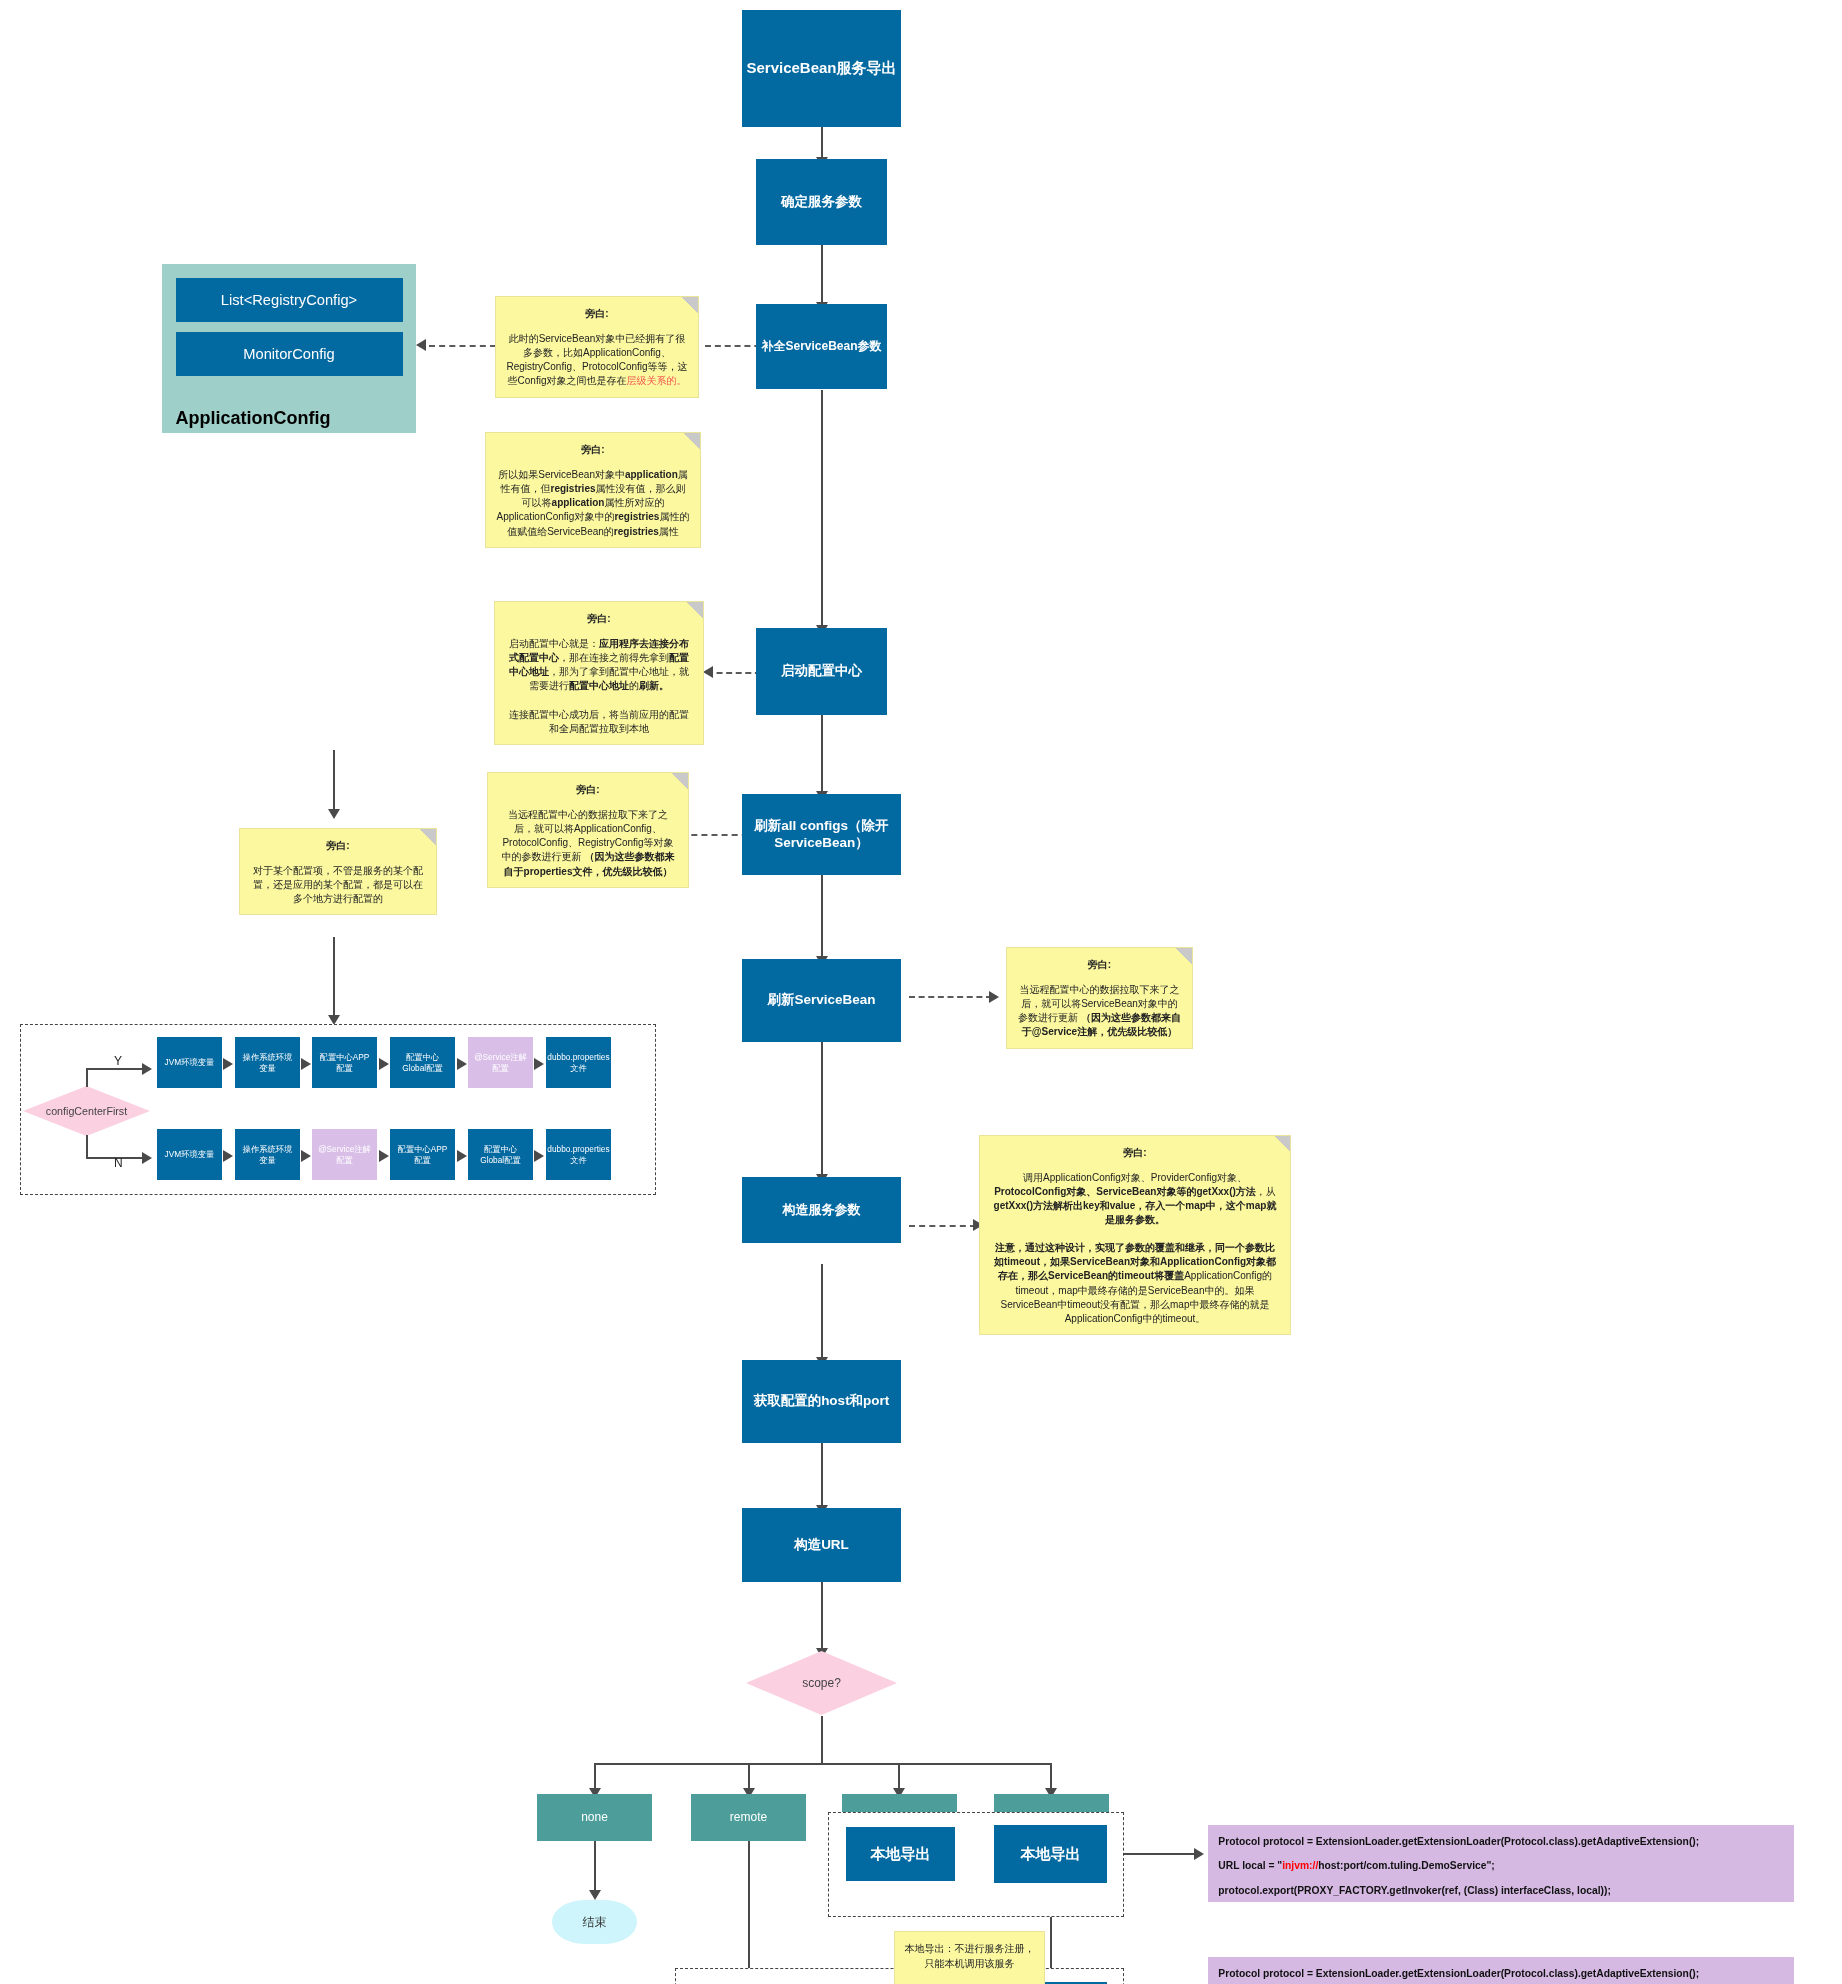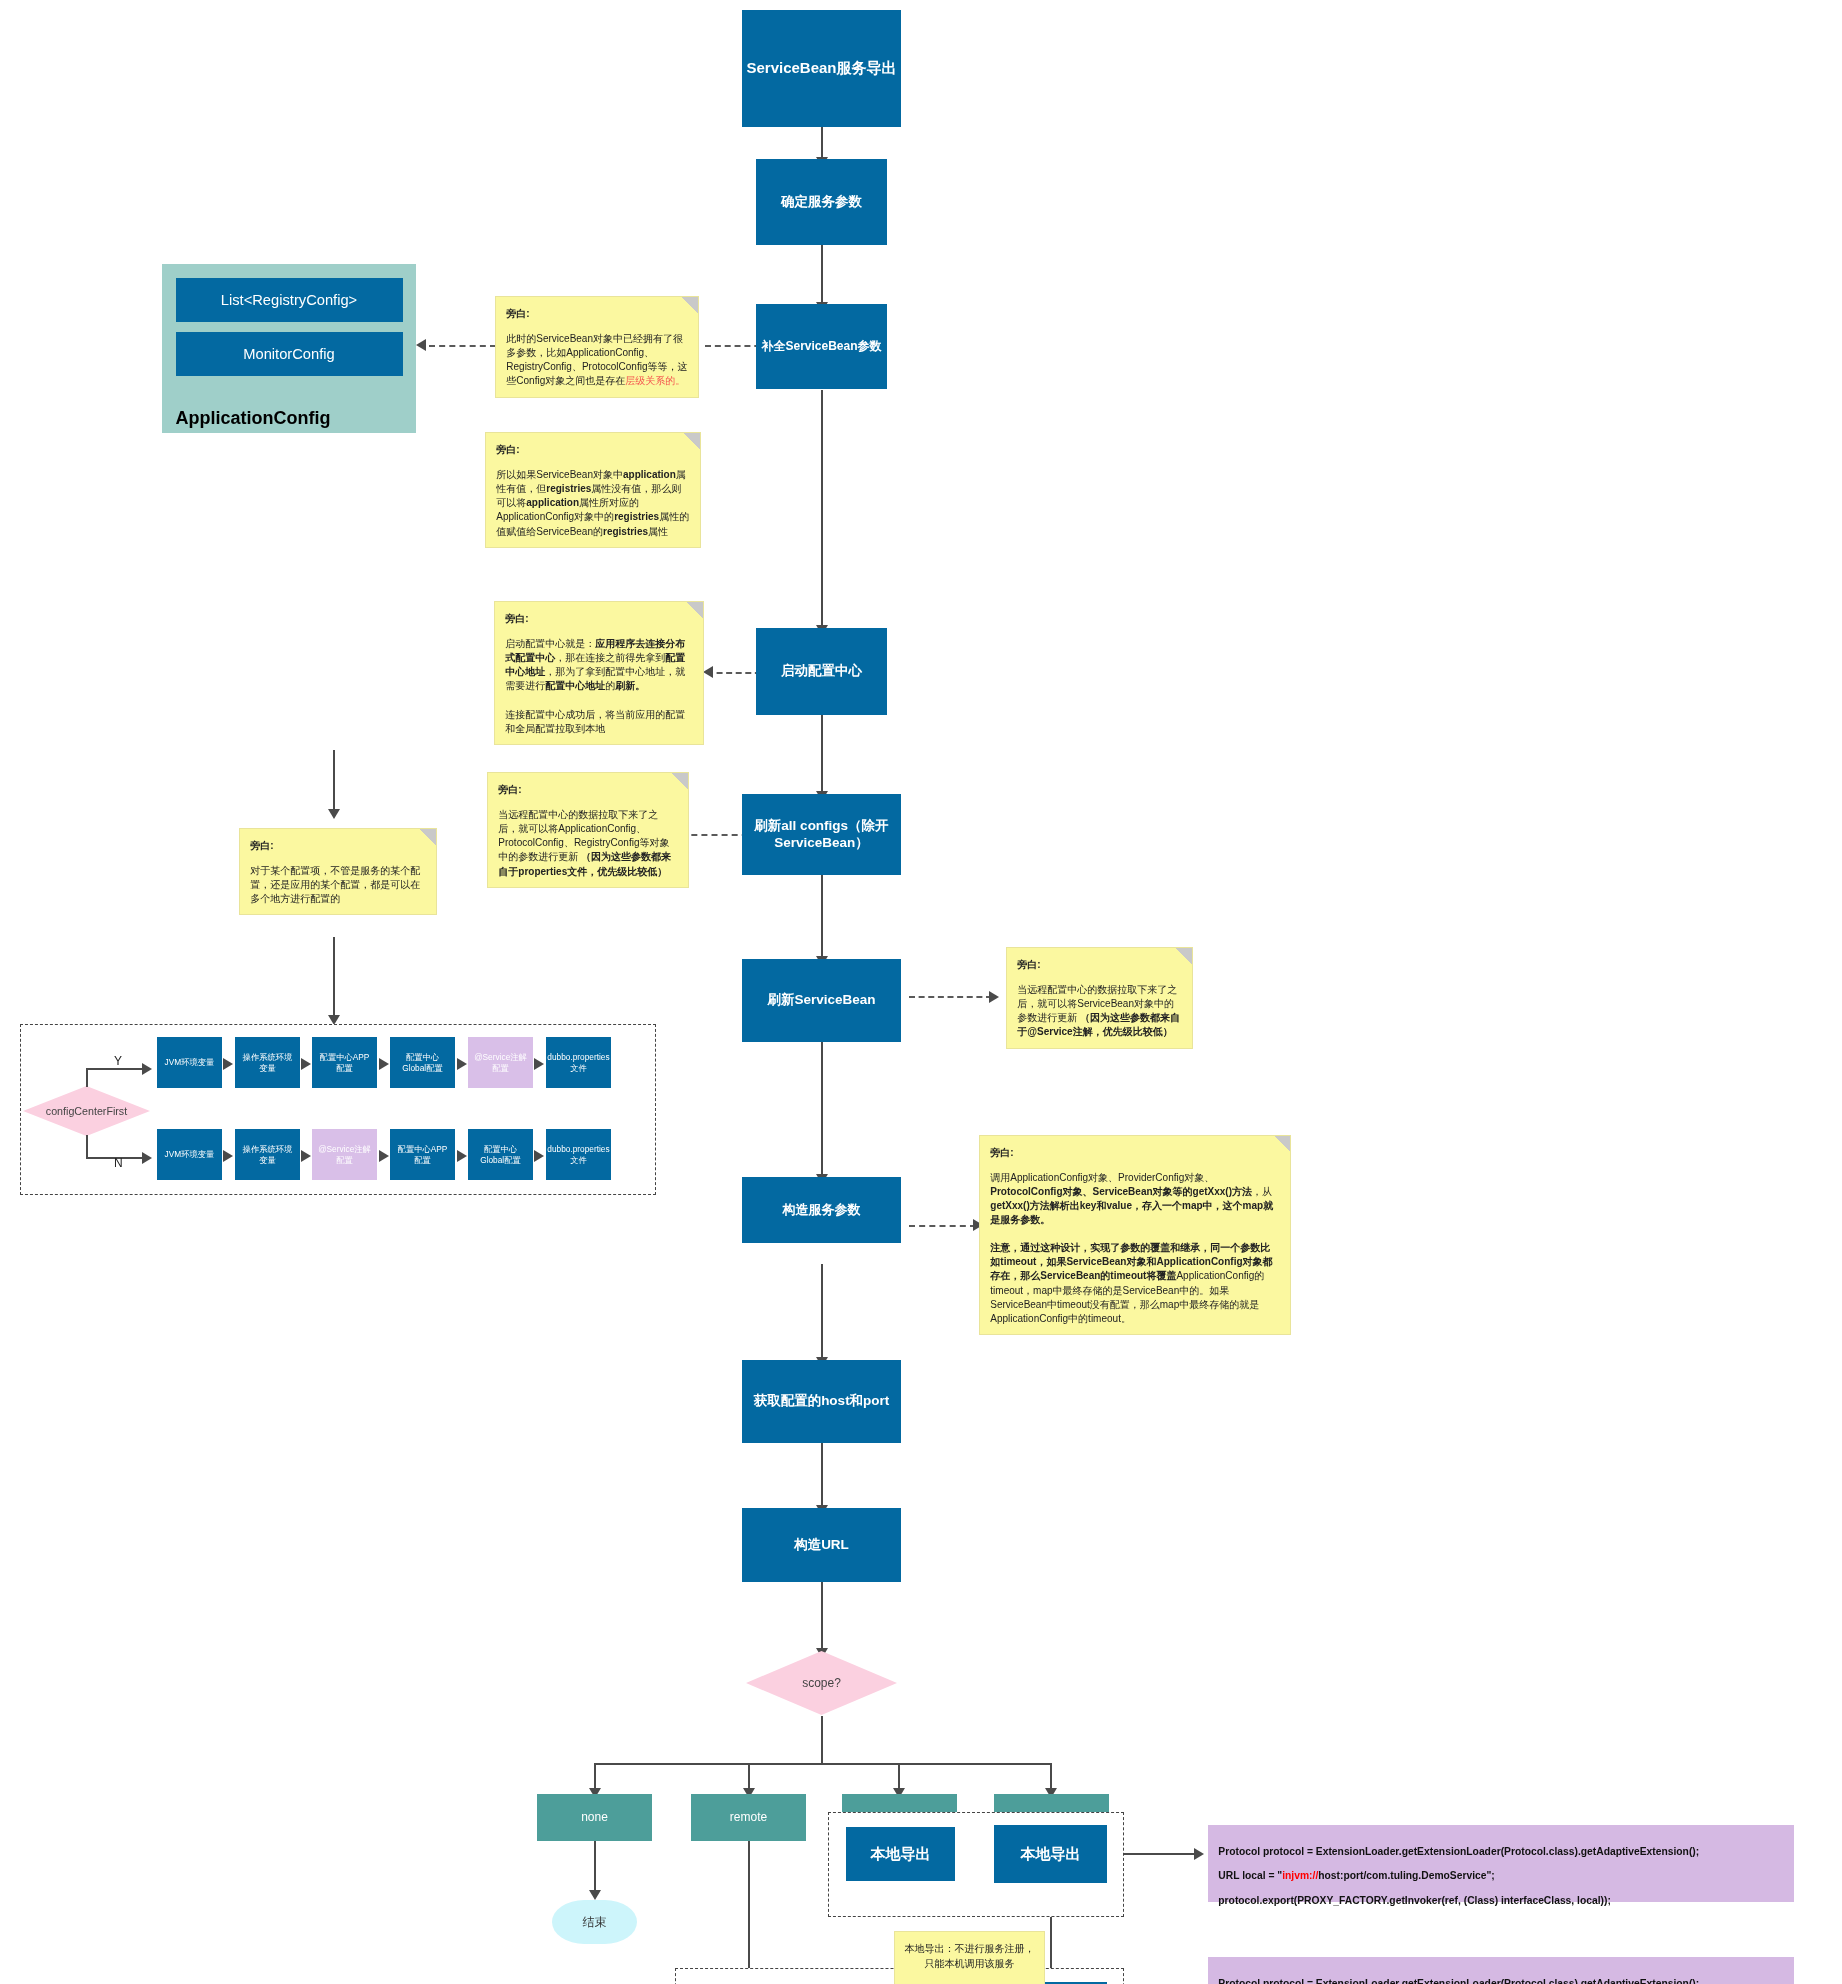--- a/index.html
+++ b/index.html
@@ -49,20 +49,21 @@
 
   
   .note {
     position:absolute;
     background:#fbf8a0;
     color:#222;
     font-size:10px;
     line-height:1.42;
     padding:10.3px 10.3px 8px 10.3px;
     border:0.4px solid #e9e49a;
+    text-align:center;
   }
   .note .fold {
     position:absolute;
     top:0; right:0;
     width:16px; height:16px;
     background:linear-gradient(225deg,#c9c9c9 0 50%, transparent 50% 100%);
   }
   .note .hdr { font-weight:bold; margin-bottom:10.3px; display:block; }
   .note p { margin:0 0 6.4px 0; }
   .note p:last-child { margin-bottom:0; }
@@ -86,21 +87,21 @@
   .code {
     position:absolute;
     background:#d5b9e3;
     color:#111;
     font-size:10.3px;
     font-weight:bold;
     line-height:1.35;
     padding:9.5px 10.3px;
     font-family:"Liberation Sans","DejaVu Sans",sans-serif;
   }
-  .code p { margin:10px 0 11px 0; word-break:break-all; }
+  .code p { margin:0 0 11px 0; word-break:break-all; }
   .code p:last-child { margin-bottom:0; }
   .code .red { color:#ff0000; }
 
   
   .dashgroup {
     position:absolute;
     background:#ffffff;
     border:1.6px dashed #444444;
   }
 

